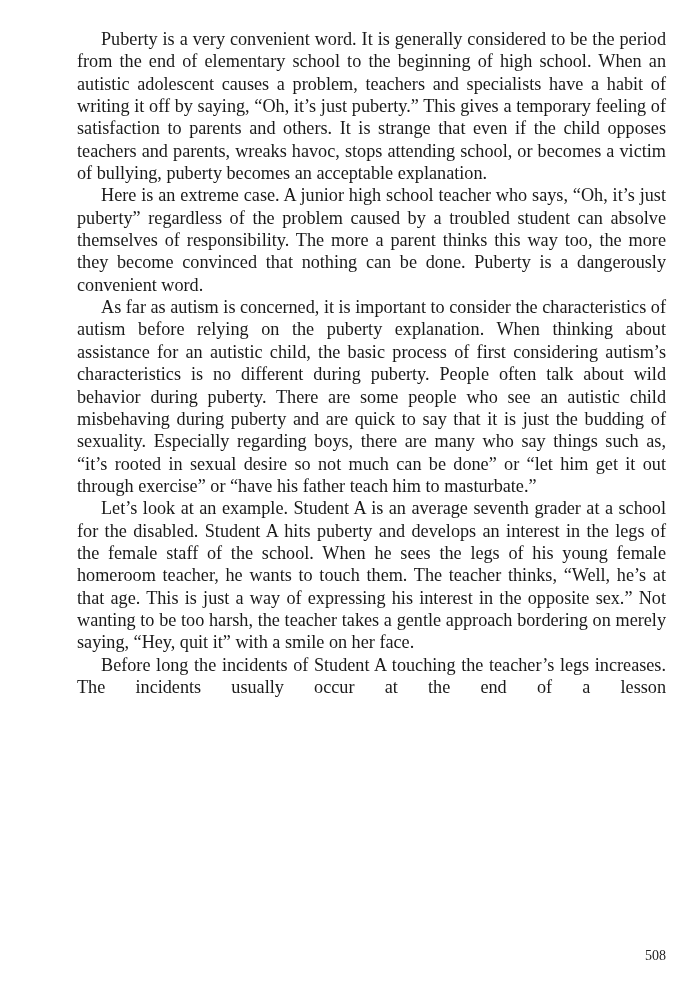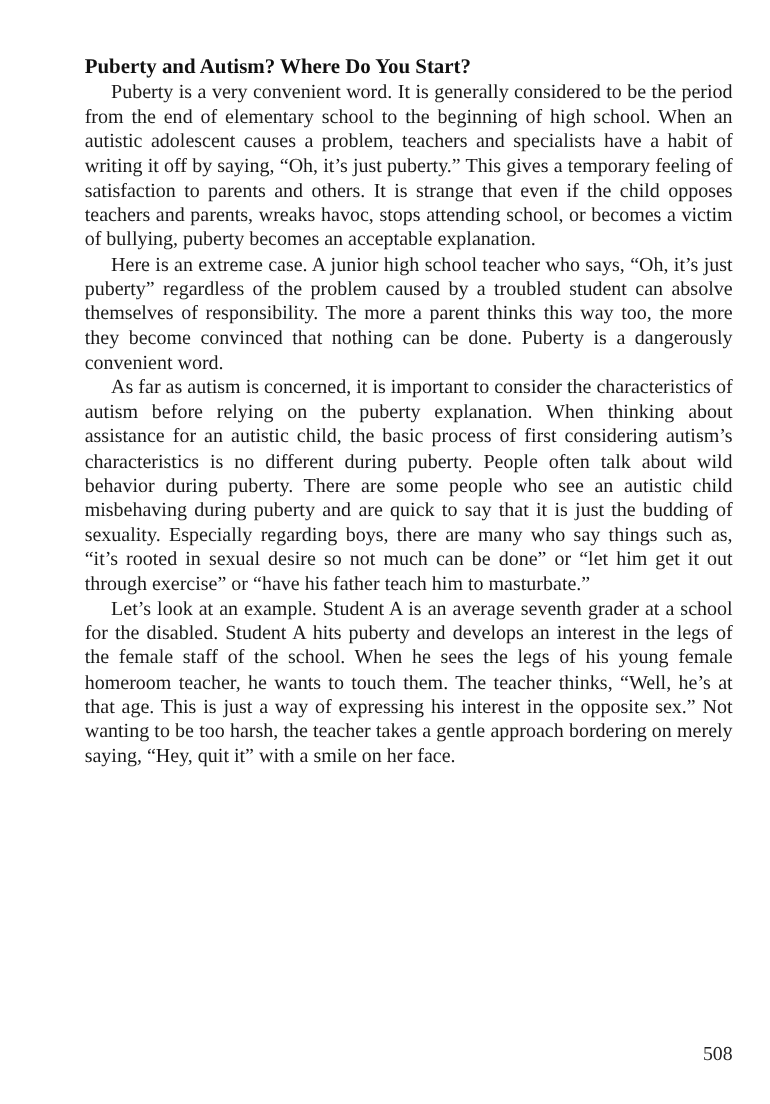--- a/index.html
+++ b/index.html
@@ -11,27 +11,27 @@
     text-align: justify;
   }
   .page p { margin: 0; }
   .page p.indent { text-indent: 24px; }
   .heading {
     font-weight: bold; font-size: 19px; margin: 22px 0 0 0;
     text-align: left; line-height: 22.35px; color: #111;
   }
   .page-number {
     position: absolute; right: 34px; top: 948px;
-    font-family: "Liberation Serif", serif; font-size: 18px; color: #222;
+    font-family: "Liberation Serif", serif; font-size: 14px; color: #222;
   }
 </style>
 </head>
 <body>
 
 <div class="page">
-  <h2 class="heading">Puberty and Autism? Where Do You Start?</h2>
   <p class="indent">Puberty is a very convenient word. It is generally considered to be the period from the end of elementary school to the beginning of high school. When an autistic adolescent causes a problem, teachers and specialists have a habit of writing it off by saying, “Oh, it’s just puberty.” This gives a temporary feeling of satisfaction to parents and others. It is strange that even if the child opposes teachers and parents, wreaks havoc, stops attending school, or becomes a victim of bullying, puberty becomes an acceptable explanation.</p>
   <p class="indent">Here is an extreme case. A junior high school teacher who says, “Oh, it’s just puberty” regardless of the problem caused by a troubled student can absolve themselves of responsibility. The more a parent thinks this way too, the more they become convinced that nothing can be done. Puberty is a dangerously convenient word.</p>
   <p class="indent">As far as autism is concerned, it is important to consider the characteristics of autism before relying on the puberty explanation. When thinking about assistance for an autistic child, the basic process of first considering autism’s characteristics is no different during puberty. People often talk about wild behavior during puberty. There are some people who see an autistic child misbehaving during puberty and are quick to say that it is just the budding of sexuality. Especially regarding boys, there are many who say things such as, “it’s rooted in sexual desire so not much can be done” or “let him get it out through exercise” or “have his father teach him to masturbate.”</p>
   <p class="indent">Let’s look at an example. Student A is an average seventh grader at a school for the disabled. Student A hits puberty and develops an interest in the legs of the female staff of the school. When he sees the legs of his young female homeroom teacher, he wants to touch them. The teacher thinks, “Well, he’s at that age. This is just a way of expressing his interest in the opposite sex.” Not wanting to be too harsh, the teacher takes a gentle approach bordering on merely saying, “Hey, quit it” with a smile on her face.</p>
+  <p class="indent" style="text-align-last: justify;">Before long the incidents of Student A touching the teacher’s legs increases. The incidents usually occur at the end of a lesson</p>
 </div>
 
 <div class="page-number">508</div>
 
 </body></html>

